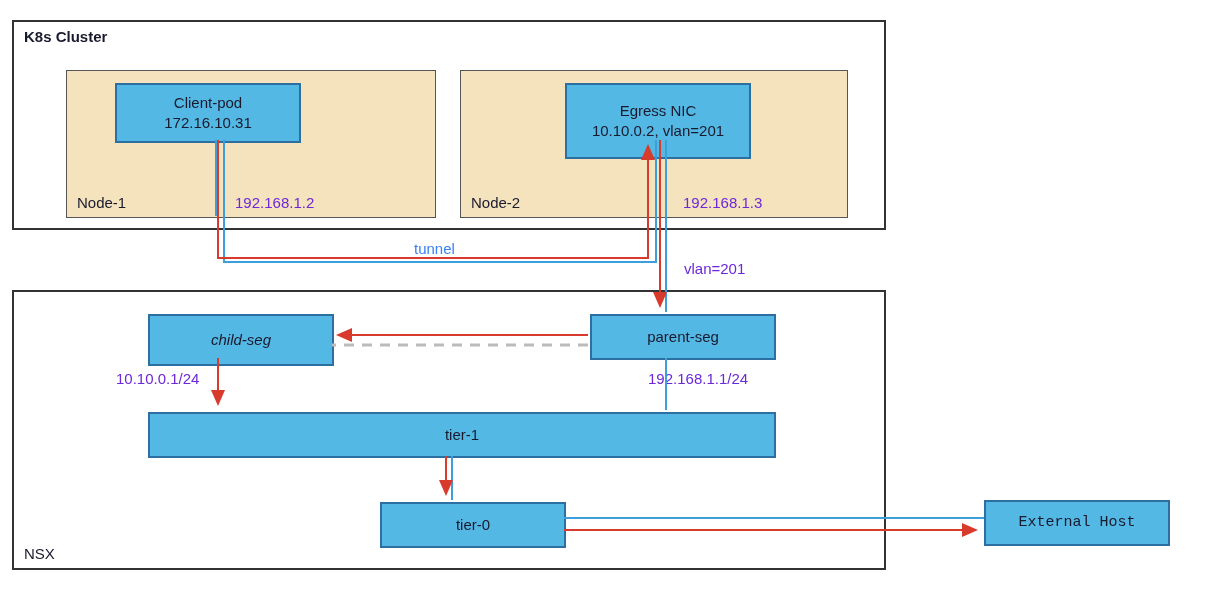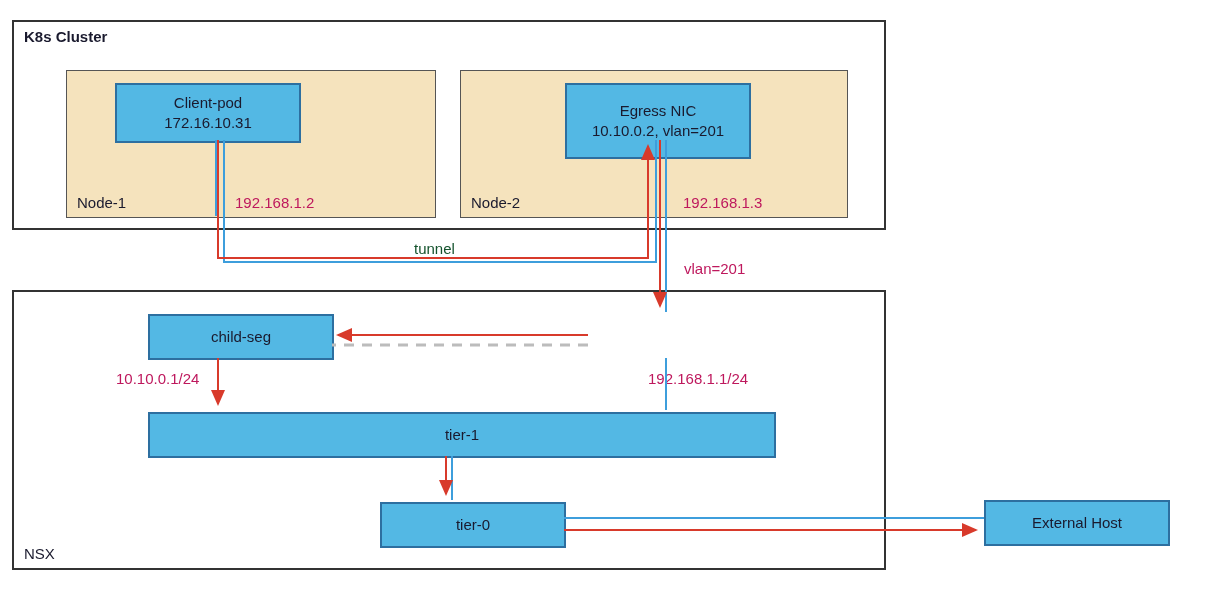--- a/index.html
+++ b/index.html
@@ -4,22 +4,22 @@
 <style>
   * { box-sizing: border-box; margin: 0; padding: 0; }
   body { font-family: Arial, Helvetica, sans-serif; font-size: 15px; color: #1a1a2e; background: #fff; }
   .canvas { position: relative; width: 1223px; height: 601px; border-radius: 29px; }
   .box { position: absolute; border: 2px solid #333; background: #fff; }
   .label-tl { position: absolute; top: 6px; left: 10px; font-weight: 600; }
   .label-bl { position: absolute; bottom: 6px; left: 10px; }
   .node { position: absolute; background: #f5e3bd; border: 1px solid #555; }
   .blue-box { position: absolute; background: #53b8e4; border: 2px solid #2d6fa0; display: flex; flex-direction: column; justify-content: center; align-items: center; }
   .blue-box .line { line-height: 1.35; }
-  .ann { position: absolute; font-size: 15px; color: #be185d; }
-  .ann.red { color: #14532d; }
+  .ann { position: absolute; font-size: 15px; color: #6d28d9; }
+  .ann.red { color: #3b82f6; }
   svg { position: absolute; top: 0; left: 0; width: 1223px; height: 601px; pointer-events: none; }
 </style>
 </head>
 <body>
 
 <div class="canvas">
 
   <div class="box" style="left:12px; top:20px; width:874px; height:210px;">
     <div class="label-tl">K8s Cluster</div>
 
@@ -41,37 +41,40 @@
       </div>
     </div>
   </div>
 
   <div class="ann red" style="left:414px; top:240px;">tunnel</div>
   <div class="ann" style="left:684px; top:260px;">vlan=201</div>
 
   <div class="box" style="left:12px; top:290px; width:874px; height:280px;">
     <div class="label-bl">NSX</div>
 
-    <div class="blue-box" style="left:134px; top:22px; width:186px; height:46px;">
+    <div class="blue-box" style="left:134px; top:22px; width:186px; height:52px;font-style:italic;">
       <div class="line">child-seg</div>
     </div>
     <div class="ann" style="left:102px; top:78px;">10.10.0.1/24</div>
 
+    <div class="blue-box" style="left:576px; top:22px; width:186px; height:46px;">
+      <div class="line">parent-seg</div>
+    </div>
     <div class="ann" style="left:634px; top:78px;">192.168.1.1/24</div>
 
     <div class="blue-box" style="left:134px; top:120px; width:628px; height:46px;">
       <div class="line">tier-1</div>
     </div>
 
     <div class="blue-box" style="left:366px; top:210px; width:186px; height:46px;">
       <div class="line">tier-0</div>
     </div>
   </div>
 
-  <div class="blue-box" style="left:984px; top:500px; width:186px; height:46px;">
+  <div class="blue-box" style="left:984px; top:500px; width:186px; height:46px;font-family:Liberation Mono, monospace;">
     <div class="line">External Host</div>
   </div>
 
   <svg>
     <defs>
       <marker id="arr-red" markerWidth="9" markerHeight="9" refX="7" refY="3.5" orient="auto">
         <polygon points="0 0, 8 3.5, 0 7" fill="#d83a2b"></polygon>
       </marker>
     </defs>
 

